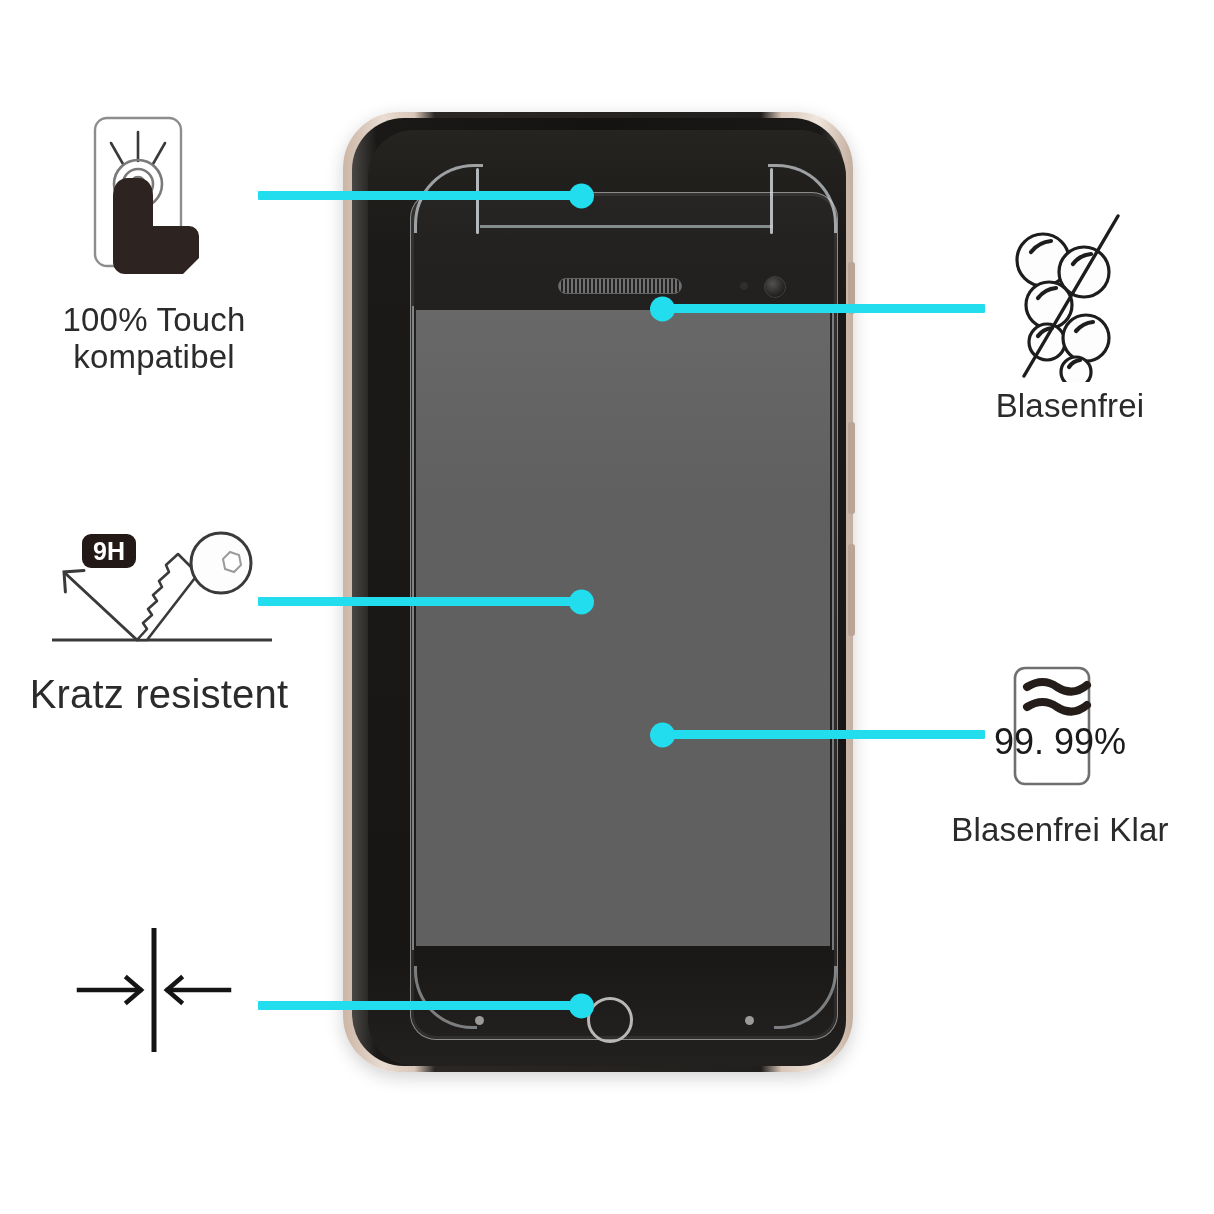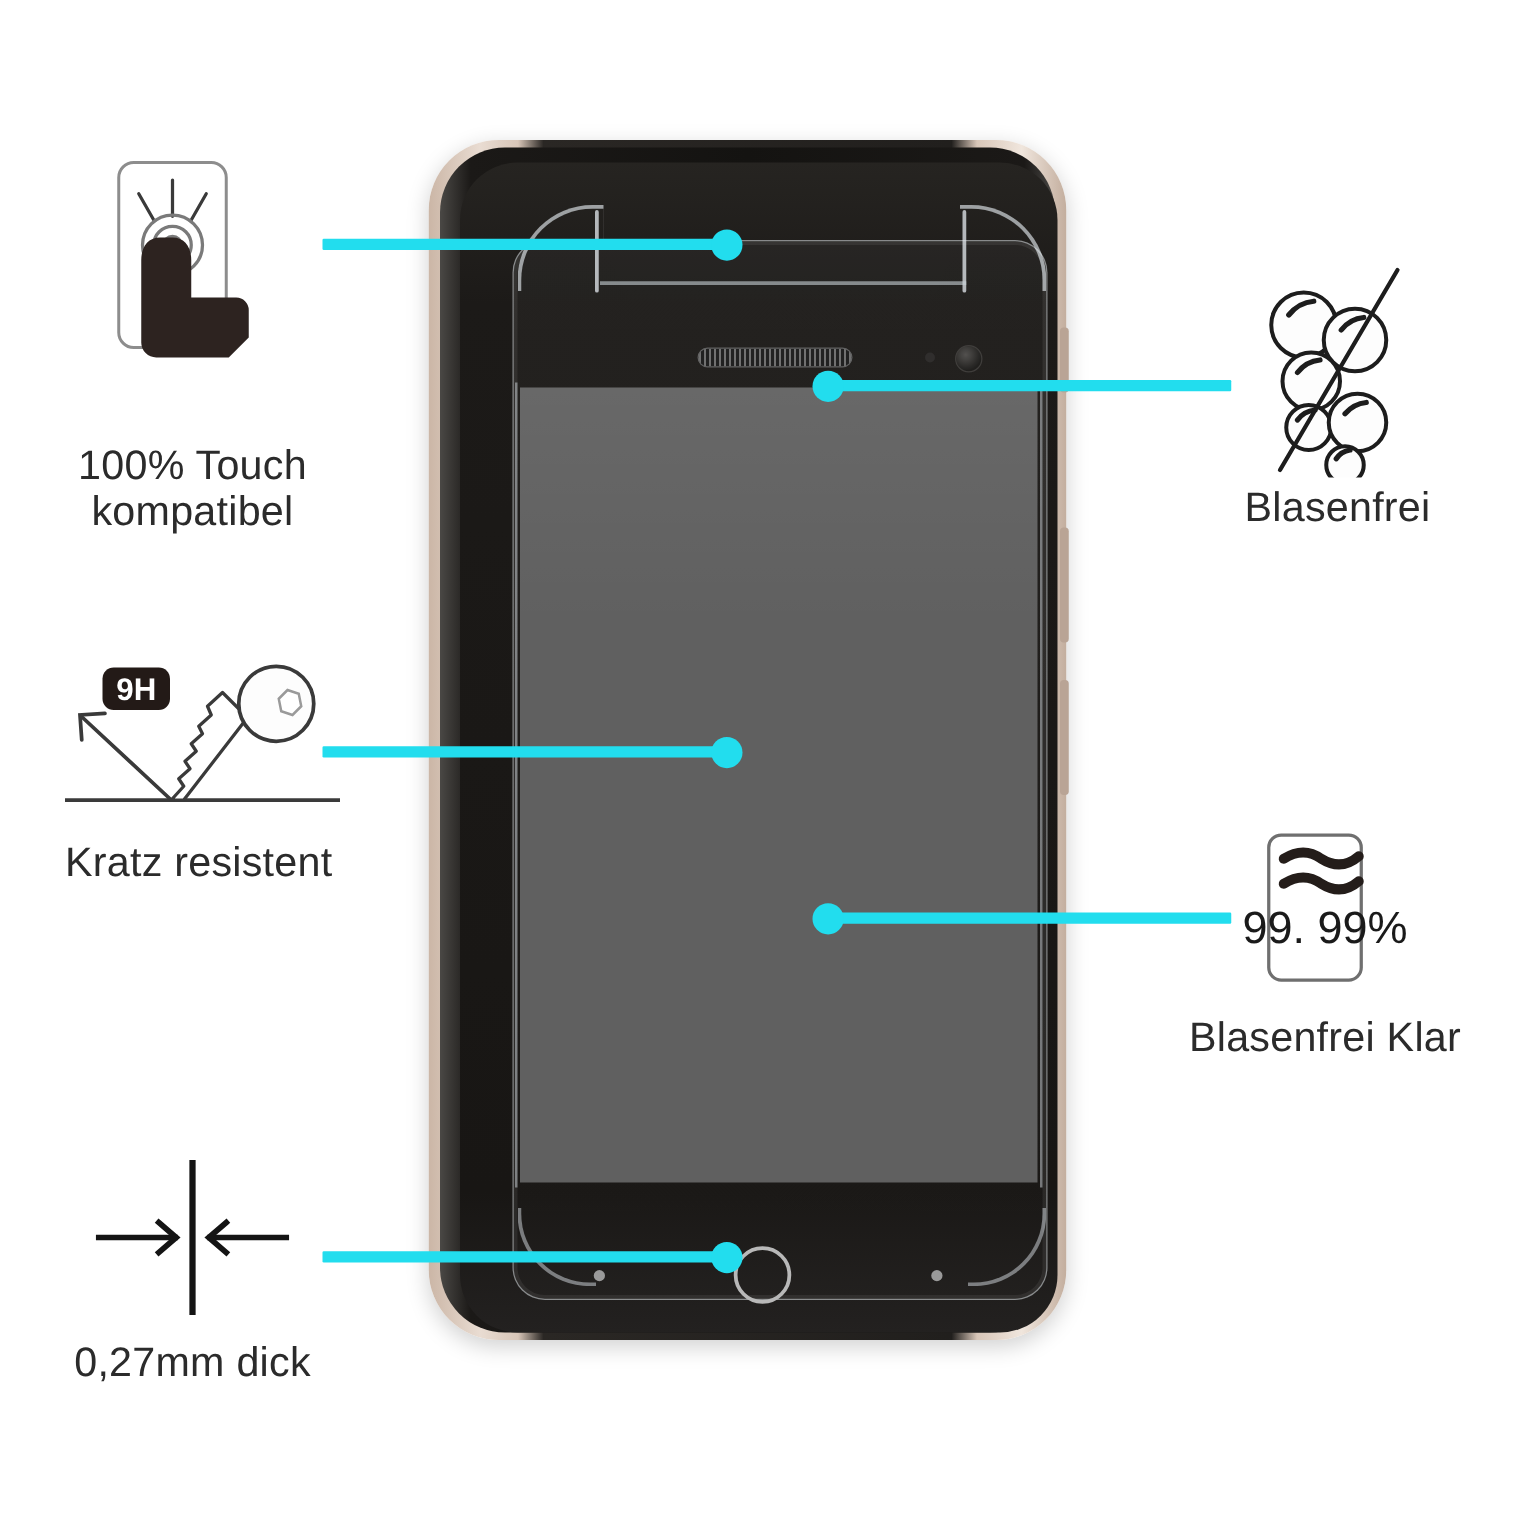--- a/index.html
+++ b/index.html
@@ -17,25 +17,25 @@
   .feature .icon-box{display:flex;align-items:center;justify-content:center;}
   .feature .caption{
     font-weight:300;
     color:#2b2b2b;
     text-align:center;
     line-height:1.12;
     letter-spacing:.2px;
     white-space:pre-line;
   }
 
-  #f-touch{left:14px;top:124px;width:280px;gap:40px;}
+  #f-touch{left:14px;top:112px;width:280px;}
   #f-touch .caption{font-size:33px;margin-top:18px;}
 
   #f-scratch{left:14px;top:528px;width:290px;justify-content:space-between;}
-  #f-scratch .caption{font-size:33px;margin-top:14px;}
+  #f-scratch .caption{font-size:40px;margin-top:14px;}
 
   #f-thick{left:14px;top:920px;width:280px;}
   #f-thick .caption{font-size:33px;margin-top:12px;}
 
   #f-bubble{left:940px;top:212px;width:260px;}
   #f-bubble .caption{font-size:33px;margin-top:6px;}
 
   #f-clear{left:910px;top:662px;width:300px;justify-content:flex-end;}
   #f-clear .caption{font-size:33px;margin-top:20px;}
 
@@ -265,21 +265,20 @@
       <svg width="230" height="140" viewBox="0 0 230 140">
         <line x1="115" y1="8" x2="115" y2="132" stroke="#141414" stroke-width="5"></line>
         <g stroke="#141414" stroke-width="4.5" fill="none" stroke-linecap="square">
           <line x1="40" y1="70" x2="101" y2="70"></line>
           <polyline points="88,58 102,70 88,82"></polyline>
           <line x1="190" y1="70" x2="129" y2="70"></line>
           <polyline points="142,58 128,70 142,82"></polyline>
         </g>
       </svg>
     </div>
-    <div class="caption">0,27mm dick</div>
   </div>
 
   <div class="feature" id="f-bubble">
     <div class="icon-box">
       <svg width="140" height="170" viewBox="0 0 140 170">
         <g fill="#fdfdfd" stroke="#1d1d1d" stroke-width="3.2">
           <circle cx="43" cy="48" r="26"></circle>
           <circle cx="84" cy="60" r="25"></circle>
           <circle cx="49" cy="93" r="23"></circle>
           <circle cx="47" cy="130" r="18"></circle>

